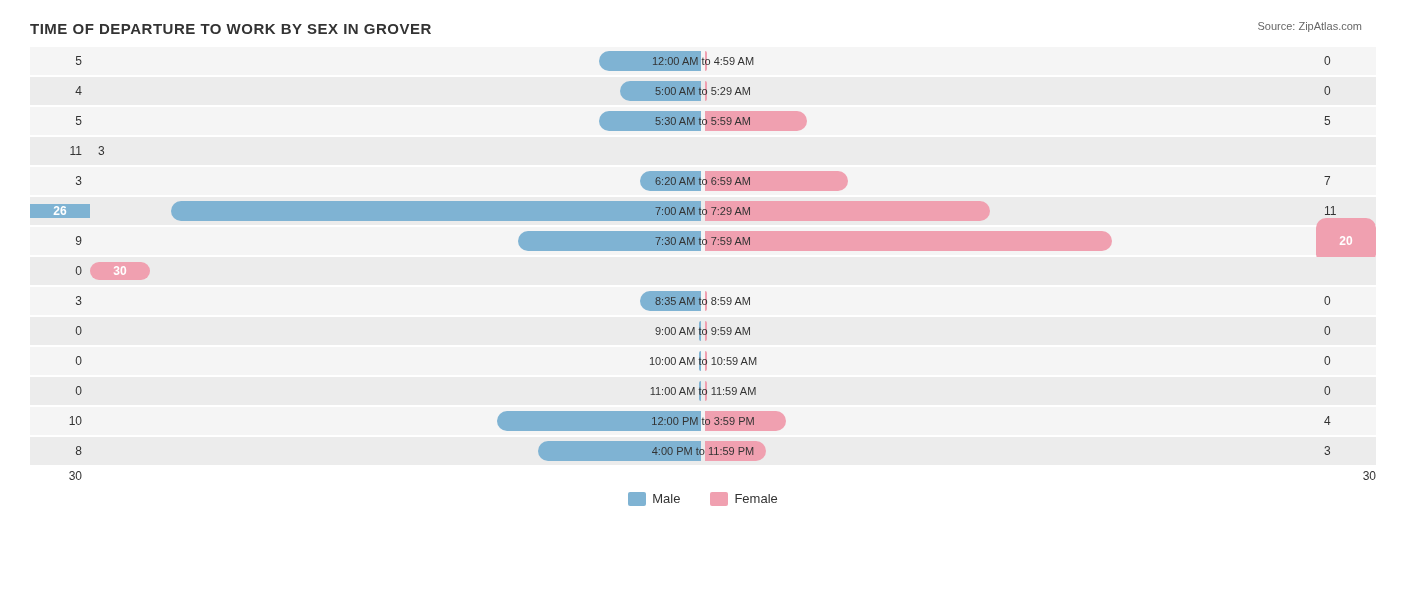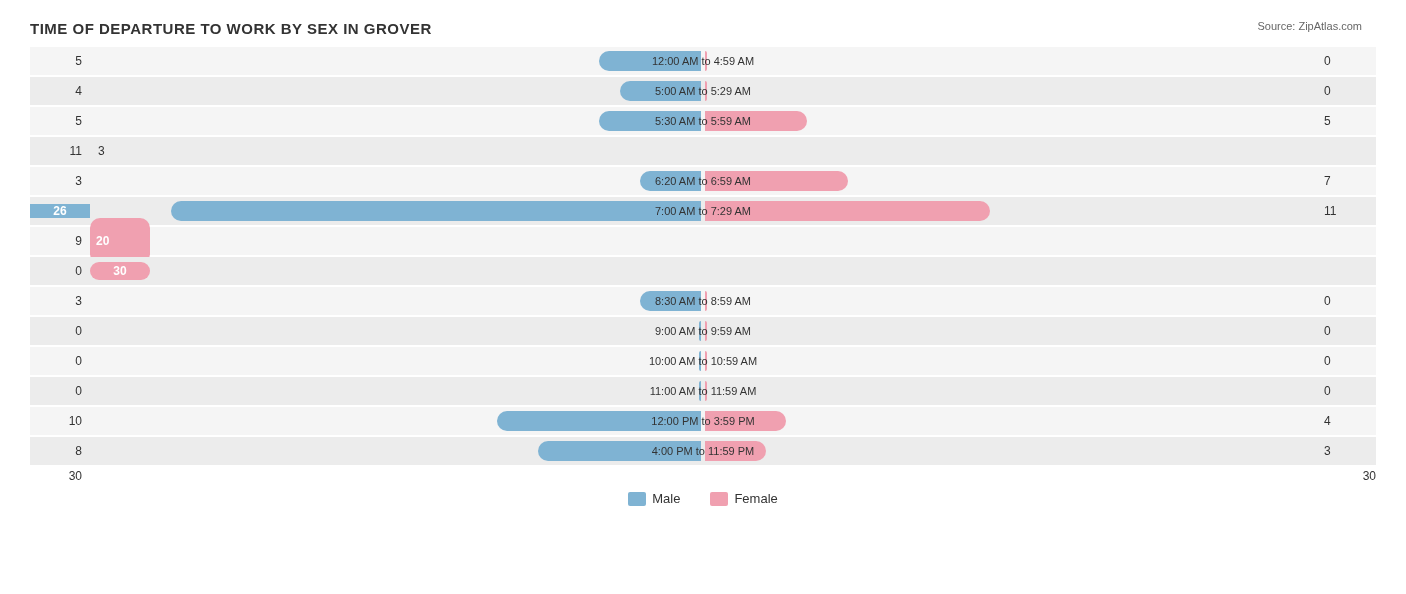--- a/index.html
+++ b/index.html
@@ -224,33 +224,42 @@
           </div>
           <div class="label-center">7:00 AM to 7:29 AM</div>
           <div class="right-bar-wrap">
             <div class="bar-female" style="width: 46.6667%;"></div>
           </div>
         </div>
         <div class="right-value">11</div>
       </div>
       <div class="row">
         <div class="left-value">9</div>
-        <div class="right-value" style="font-weight: bold; color: rgb(255, 255, 255); background: rgb(240, 160, 176); border-radius: 10px; padding: 16px 6px; ">20</div>
+        <div class="bars-center">
+          <div class="left-bar-wrap">
+            <div class="bar-male" style="width: 30%;"></div>
+          </div>
+          <div class="label-center">7:30 AM to 7:59 AM</div>
+          <div class="right-bar-wrap">
+            <div class="bar-female" style="width: 66.6667%;"></div>
+          </div>
+        </div>
+        <div class="right-value" style="font-weight: bold; color: rgb(255, 255, 255); background: rgb(240, 160, 176); border-radius: 10px; padding: 16px 6px; text-align: center;">20</div>
       </div>
       <div class="row">
         <div class="left-value">0</div>
         <div class="right-value" style="font-weight: bold; color: rgb(255, 255, 255); background: rgb(240, 160, 176); border-radius: 10px; padding: 2px 6px; text-align: center;">30</div>
       </div>
       <div class="row">
         <div class="left-value">3</div>
         <div class="bars-center">
           <div class="left-bar-wrap">
             <div class="bar-male" style="width: 10%;"></div>
           </div>
-          <div class="label-center">8:30 AM to 8:59 AM</div>
+          <div class="label-center">8:35 AM to 8:59 AM</div>
           <div class="right-bar-wrap">
             <div class="bar-female" style="width: 2px;"></div>
           </div>
         </div>
         <div class="right-value">0</div>
       </div>
       <div class="row">
         <div class="left-value">0</div>
         <div class="bars-center">
           <div class="left-bar-wrap">

